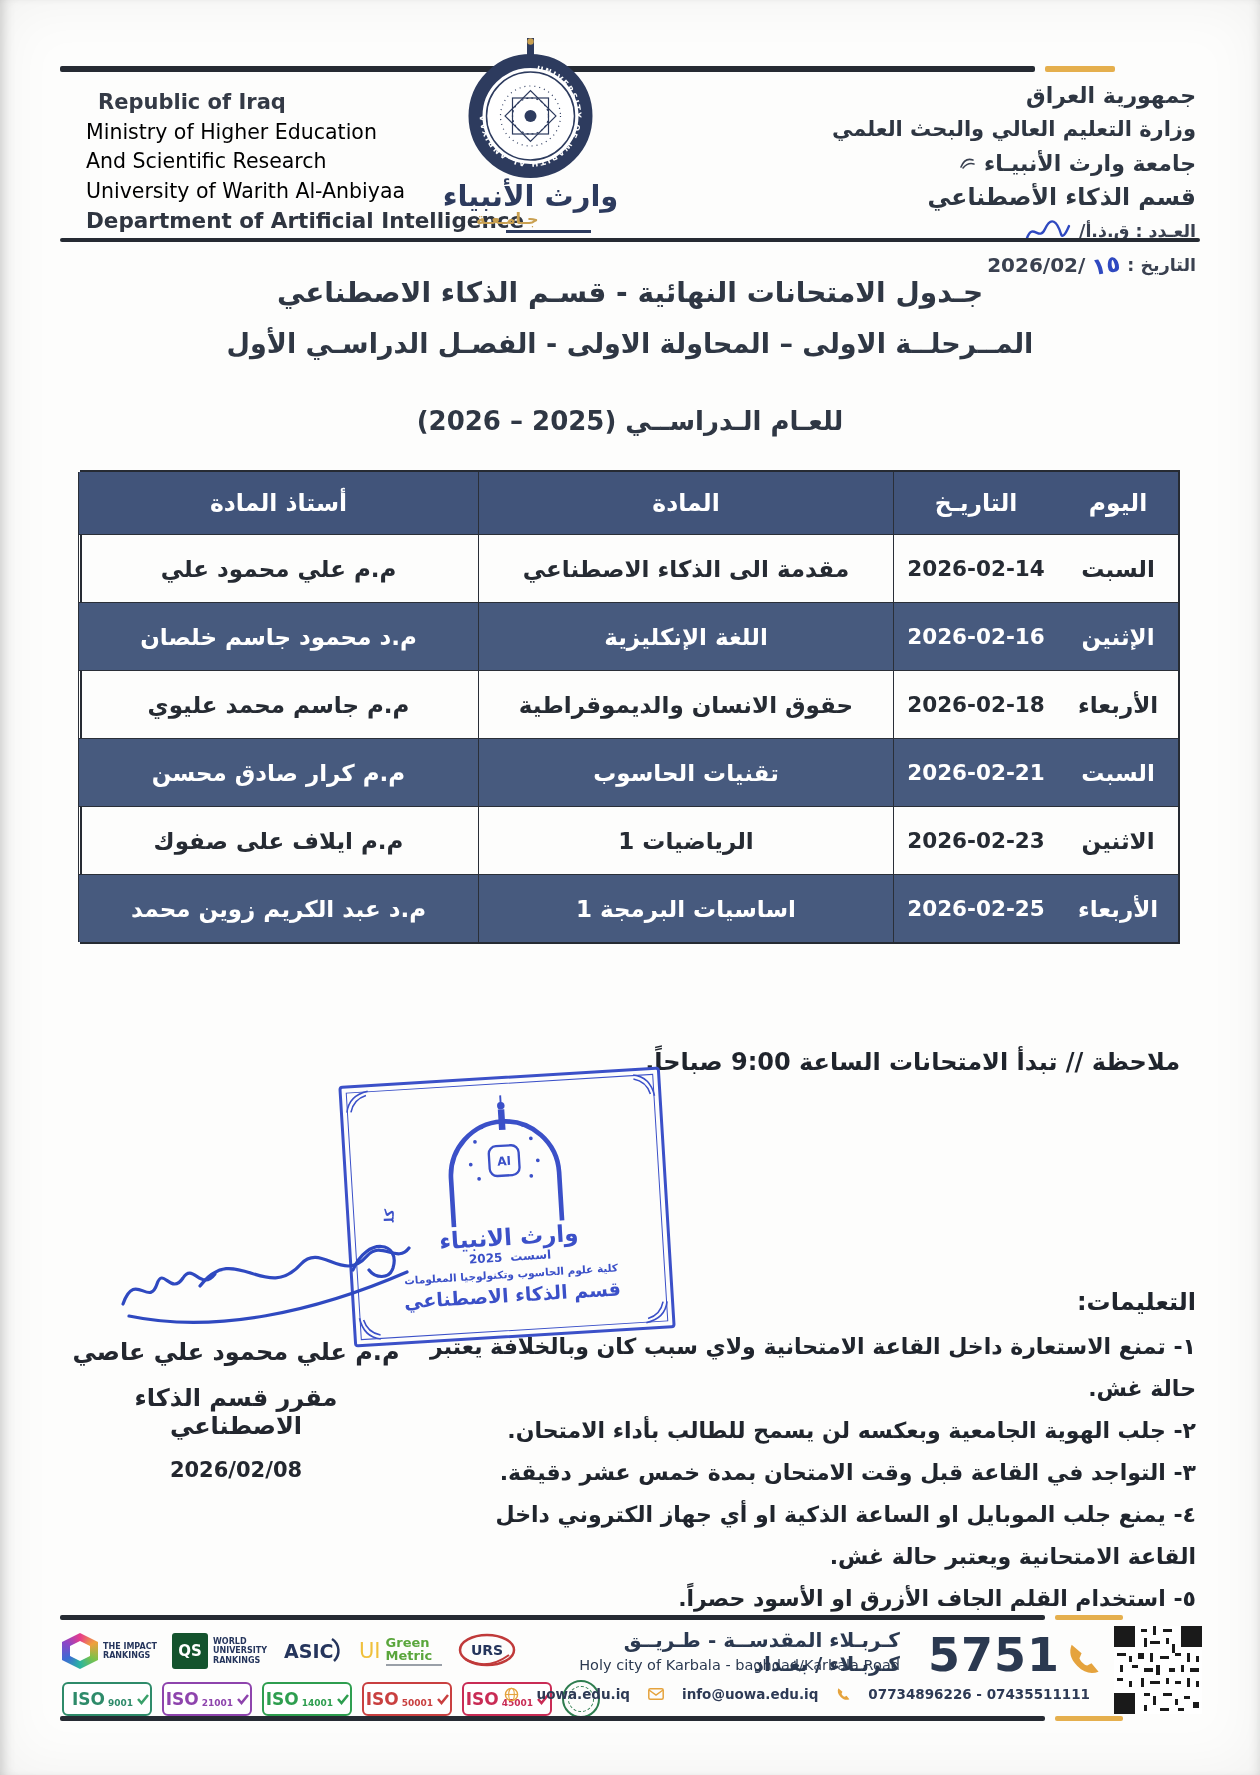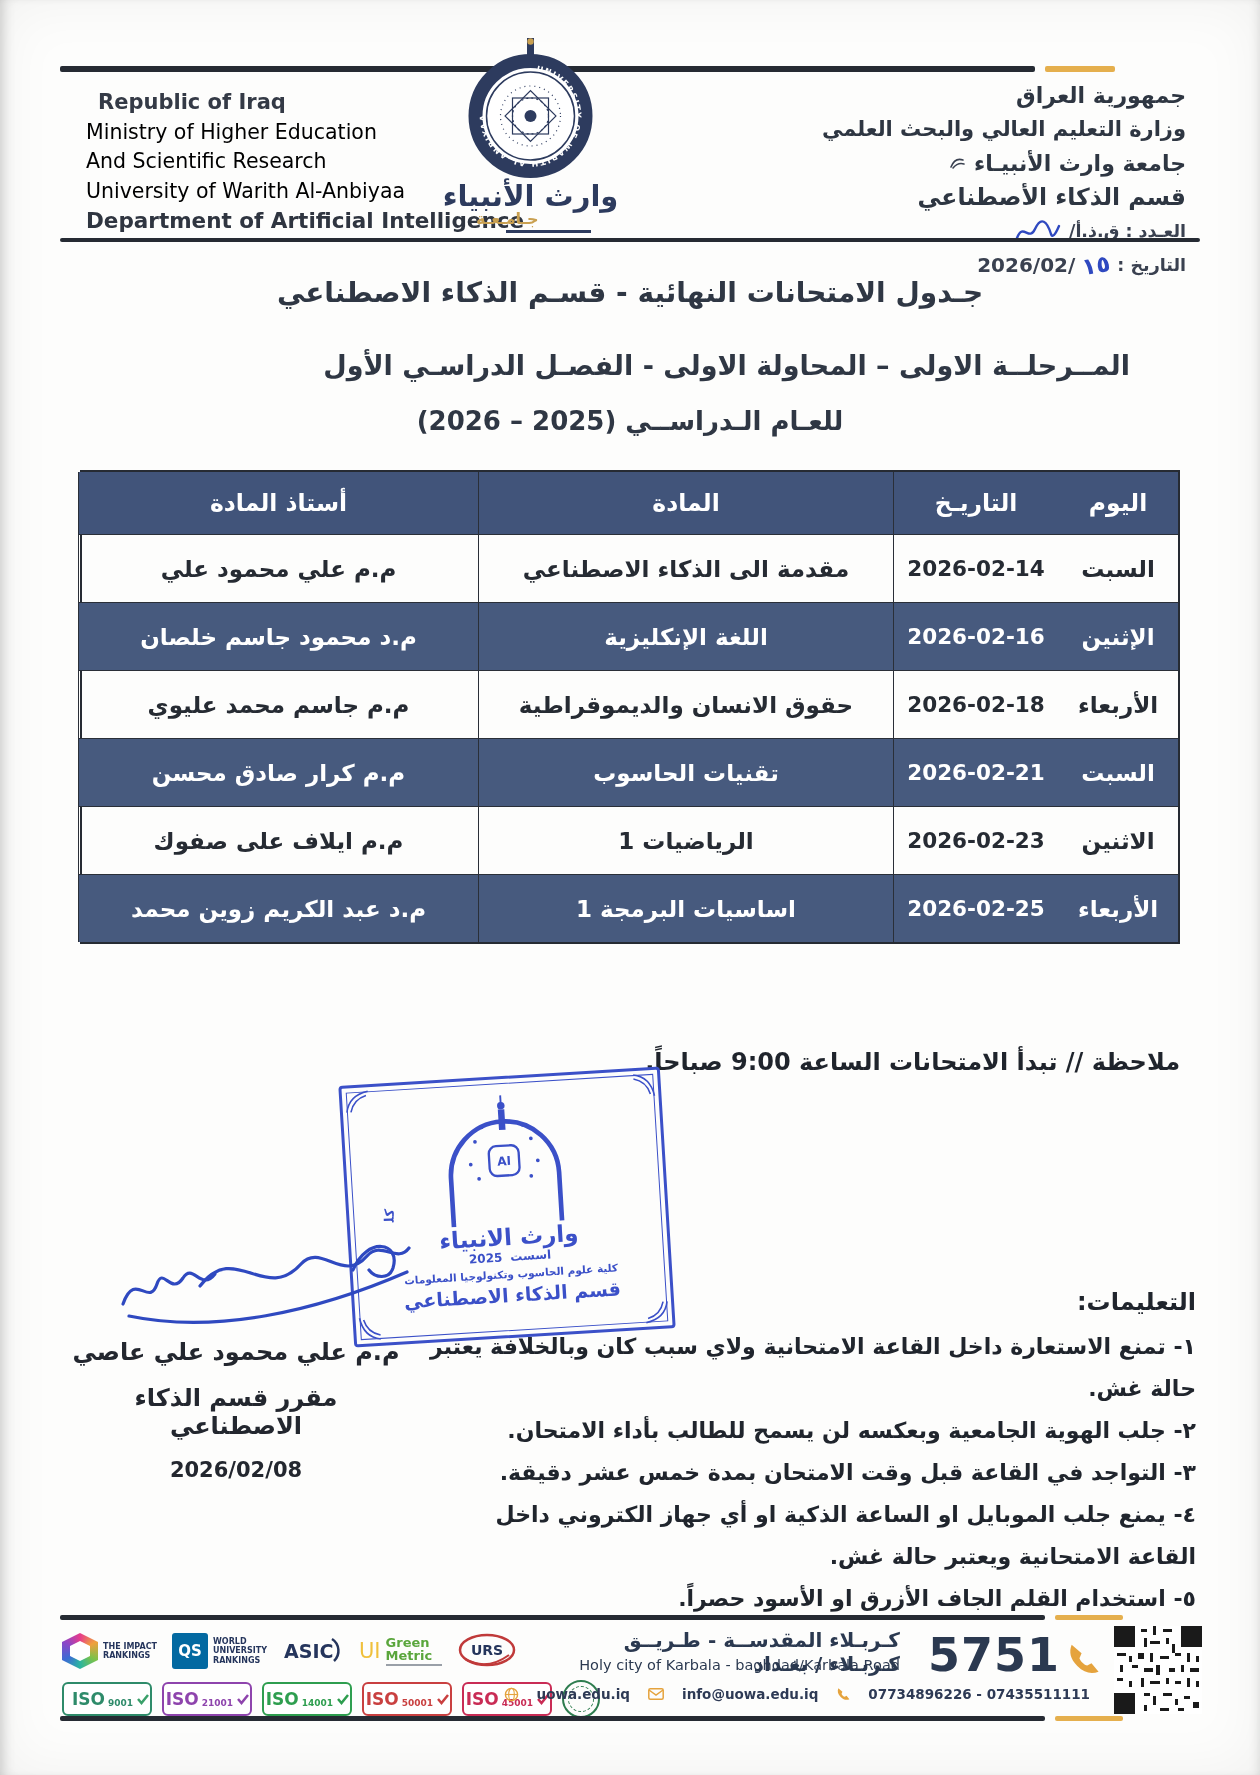--- a/index.html
+++ b/index.html
@@ -14,34 +14,34 @@
   .rule-2{left:60px;top:238px;width:1140px;height:4px;}
   .rule-f1{left:60px;top:1615px;width:985px;height:5px;}
   .rule-f1g{left:1055px;top:1615px;width:68px;height:5px;}
   .rule-f2{left:60px;top:1716px;width:985px;height:5px;}
   .rule-f2g{left:1055px;top:1716px;width:68px;height:5px;}
   
   .hdr-left{position:absolute;left:86px;top:88px;line-height:29.5px;}
   .hl1{font-weight:700;font-size:21px;color:#343A46;margin-left:12px;}
   .hl-mid{font-weight:500;font-size:20.5px;color:#000000;}
   .hl5{font-weight:700;font-size:21.5px;color:#2F3540;}
-  .hdr-right{position:absolute;right:74px;top:78px;direction:rtl;text-align:left;color:#2E3642;}
+  .hdr-right{position:absolute;right:64px;top:78px;direction:rtl;text-align:left;color:#2E3642;}
   .hdr-right>div{height:34px;display:flex;align-items:center;justify-content:flex-start;gap:7px;}
   .hr1{font-size:22px;font-weight:700;}
   .hr2{font-size:21px;font-weight:600;}
   .hr3{font-size:22px;font-weight:600;}
   .hr4{font-size:23.5px;font-weight:600;}
   .hr-num,.hr-date{font-size:17.5px;font-weight:600;color:#3A4150;}
   .latin-date{direction:ltr;font-size:20px;font-weight:600;}
   .hand-day{color:#2F49C0;font-weight:700;font-size:23px;transform:rotate(-10deg);}
   .logo{position:absolute;left:428px;top:38px;width:205px;height:208px;}
   
   .title{position:absolute;left:130px;width:1000px;text-align:center;direction:rtl;color:#2F3744;font-weight:600;}
   .t1{top:276px;font-size:28px;}
-  .t2{top:350px;font-size:27px;text-align:right;}
+  .t2{top:328px;font-size:27px;}
   .t3{top:406px;font-size:26px;}
   
   .exam-table{position:absolute;left:80px;top:470px;width:1100px;direction:rtl;display:grid;
               grid-template-columns:120px 165px 415px 400px;border:2px solid #262B33;box-sizing:border-box;}
   .cell{display:flex;align-items:center;justify-content:center;height:68px;font-size:23px;font-weight:600;color:#262B33;box-sizing:border-box;}
   .hcell{height:62px;background:#41547A;color:#fff;font-size:23.5px;font-weight:700;}
   .bl{border-left:1.5px solid #2A2F38;}
   .ct{border-top:1.5px solid #2A2F38;}
   .dark{background:#475A7E;color:#fff;}
   .cell-date{direction:ltr;font-size:21.5px;}
@@ -69,21 +69,21 @@
   .ins-item{font-size:22px;font-weight:600;line-height:42px;text-align:right;}
   
   .f-left{position:absolute;left:62px;top:1630px;width:545px;}
   .f-row1{display:flex;align-items:center;gap:15px;height:42px;}
   .f-row2{display:flex;align-items:center;gap:10px;margin-top:8px;}
   .lbl{font-size:8px;font-weight:700;color:#25355C;line-height:9.5px;}
   .hexa{width:36px;height:36px;clip-path:polygon(50% 0,100% 25%,100% 75%,50% 100%,0 75%,0 25%);
         background:conic-gradient(#e63c8c,#f0a03c,#7cc24a,#2bb5a0,#3c6cd4,#8c46c8,#e63c8c);position:relative;flex:none;}
   .hexa:after{content:"";position:absolute;inset:8px;clip-path:polygon(50% 0,100% 25%,100% 75%,50% 100%,0 75%,0 25%);background:#fff;}
   .lg{display:flex;align-items:center;gap:5px;}
-  .qsbox{width:36px;height:36px;background:#0369a1;border-radius:3px;color:#fff;font-weight:700;font-size:15px;
+  .qsbox{width:36px;height:36px;background:#14532d;border-radius:3px;color:#fff;font-weight:700;font-size:15px;
          display:flex;align-items:center;justify-content:center;flex:none;}
   .ui{color:#F0C03C;font-size:21px;font-weight:400;}
   .gm{color:#5aa63c;font-size:13px;font-weight:700;line-height:13px;}
   .gm .sub{display:block;height:2px;width:56px;background:#9aa0a8;margin-top:2px;}
   .iso-badge{width:90px;height:34px;border-radius:6px;background:#fff;display:flex;align-items:center;justify-content:flex-end;gap:3px;box-sizing:border-box;}
   .iso-badge .iso{font-size:17px;font-weight:800;}
   .iso-badge .num{font-size:9px;font-weight:700;align-self:flex-end;margin-bottom:6px;}
   .iso-0{border:2px solid #2E8B6A;color:#2E8B6A;}
   .iso-1{border:2px solid #8E44AD;color:#8E44AD;}
   .iso-2{border:2px solid #2E9E4F;color:#2E9E4F;}

